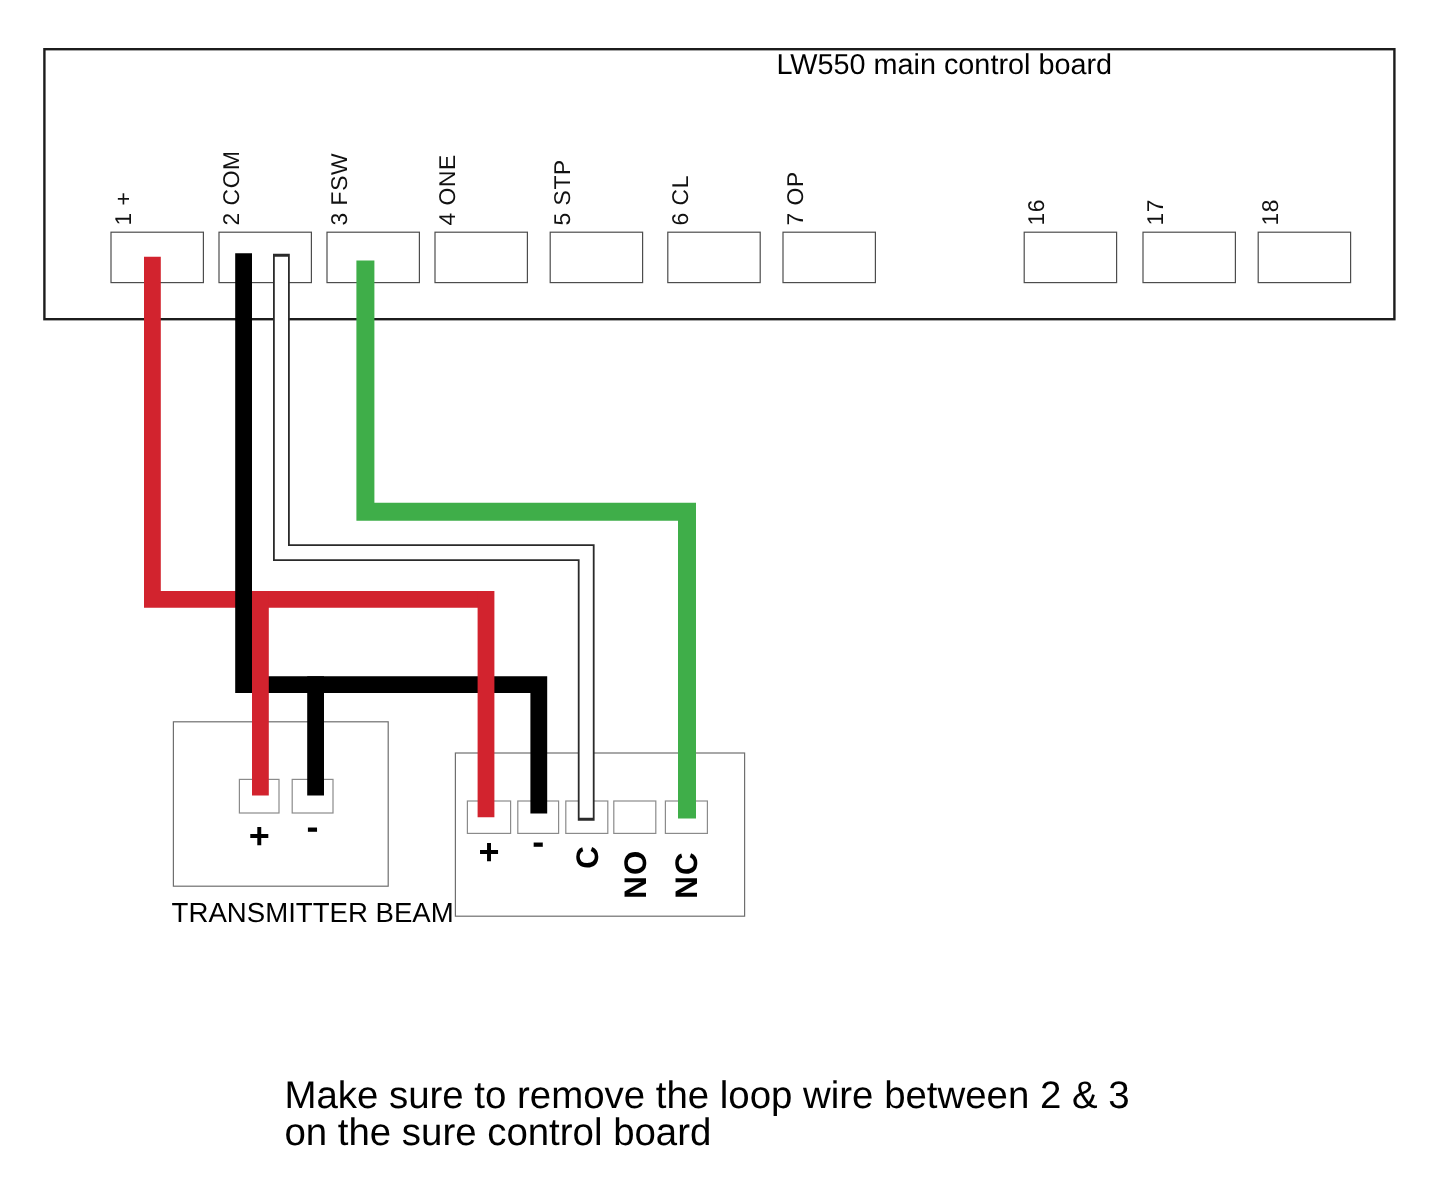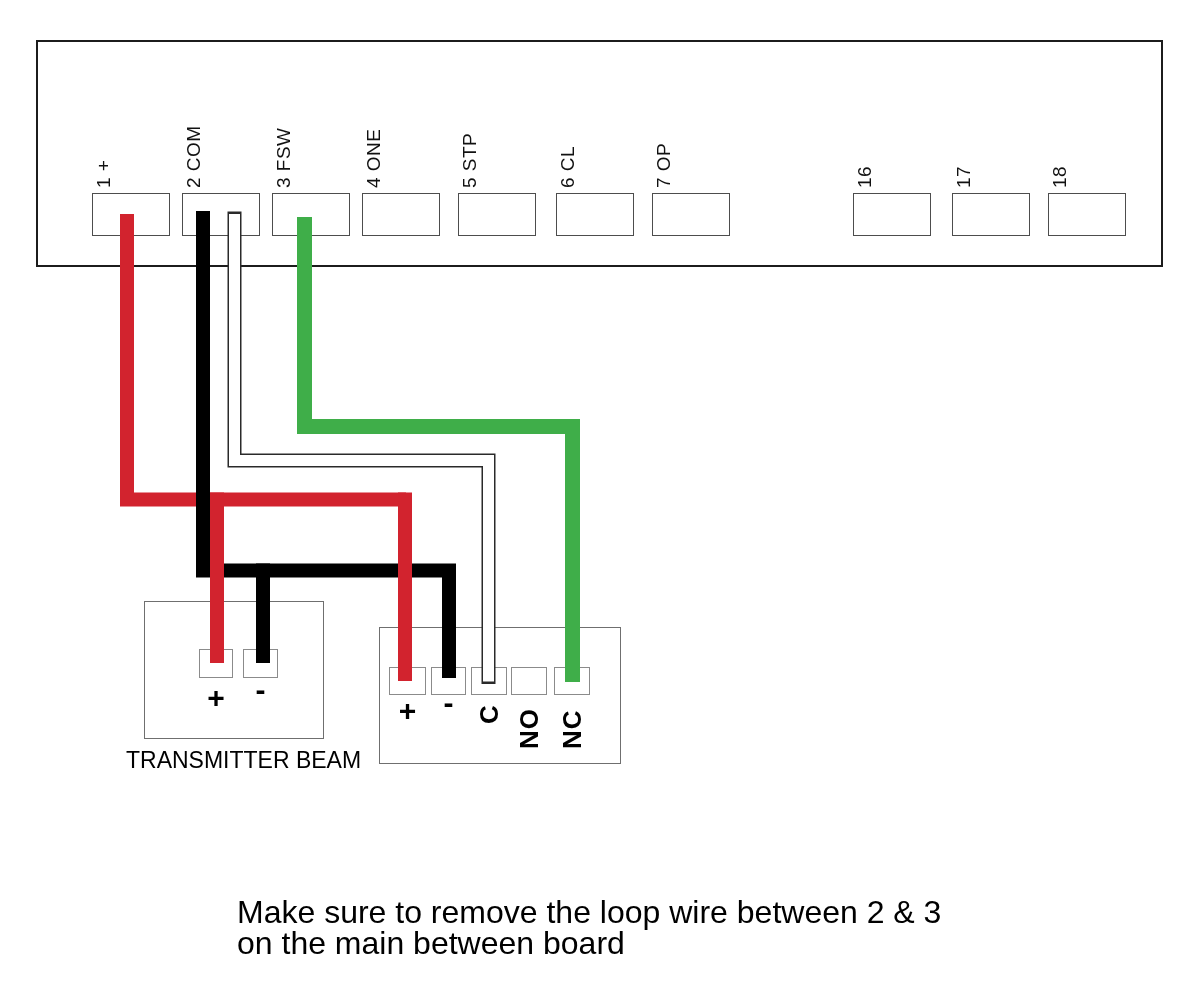--- a/index.html
+++ b/index.html
@@ -23,31 +23,32 @@
   .beam-box{position:absolute;border:1.5px solid #6f6f6f;background:#fff;box-sizing:border-box;}
   #transmitter-box{left:144px;top:601px;width:180px;height:138px;}
   #receiver-box{left:379px;top:627px;width:242px;height:137px;}
   .beam-term-box{position:absolute;border:1.5px solid #8b8b8b;background:#fff;box-sizing:border-box;}
   .pm-label{position:absolute;font-size:30px;font-weight:bold;line-height:30px;text-align:center;}
   .rot-label{
     position:absolute;font-size:26px;font-weight:bold;line-height:20px;letter-spacing:1px;
     white-space:nowrap;transform:rotate(-90deg);transform-origin:0 0;
   }
   .beam-caption{position:absolute;font-size:23px;white-space:nowrap;}
-  #transmitter-caption{left:126px;top:747px;}
+  #transmitter-caption{left:143px;top:747px;}
   #receiver-caption{left:410px;top:773px;}
   .note{position:absolute;left:197px;top:897px;font-size:32px;line-height:31px;margin-left:40px;}
   #wires{position:absolute;left:0;top:0;width:1200px;height:1000px;pointer-events:none;}
 </style>
 </head>
 <body>
 
 <div class="canvas">
 
   <div class="board"></div>
+  <div class="board-title">LW550 main control board</div>
 
   <div id="board-terminals">
   <div class="bterm-box" style="left: 92px;"></div>
   <div class="bterm-label" style="left: 94px;">1 +</div>
 
   <div class="bterm-box" style="left: 182px;"></div>
   <div class="bterm-label" style="left: 184px;">2 COM</div>
 
   <div class="bterm-box" style="left: 272px;"></div>
   <div class="bterm-label" style="left: 274px;">3 FSW</div>
@@ -91,21 +92,21 @@
       <div class="beam-term-box" style="left: 511px; top: 667px; width: 36px; height: 28px;"></div>
       <div class="rot-label" style="left: 519px; top: 749px;">NO</div>
       <div class="beam-term-box" style="left: 554px; top: 667px; width: 36px; height: 28px;"></div>
       <div class="rot-label" style="left: 562px; top: 749px;">NC</div>
     </div>
 
   <div id="transmitter-caption" class="beam-caption">TRANSMITTER BEAM</div>
 
   <div class="note">
     <div>Make sure to remove the loop wire between 2 &amp; 3</div>
-    <div>on the main between board</div>
+    <div>on the sure control board</div>
   </div>
 
   <svg id="wires" viewBox="0 0 1200 1000" xmlns="http://www.w3.org/2000/svg">
       <polyline points="127,214 127,499.5 406,499.5" fill="none" stroke="#d2232e" stroke-width="14" stroke-linecap="butt" stroke-linejoin="miter"></polyline>
       <polyline points="203,211 203,570.5 449,570.5 449,678" fill="none" stroke="#000000" stroke-width="14" stroke-linecap="butt" stroke-linejoin="miter"></polyline>
       <polyline points="263,563.5 263,663" fill="none" stroke="#000000" stroke-width="14" stroke-linecap="butt" stroke-linejoin="miter"></polyline>
       <polyline points="217,492.5 217,663" fill="none" stroke="#d2232e" stroke-width="14" stroke-linecap="butt" stroke-linejoin="miter"></polyline>
       <polyline points="405,492.5 405,681" fill="none" stroke="#d2232e" stroke-width="14" stroke-linecap="butt" stroke-linejoin="miter"></polyline>
       <polyline points="234.5,211.5 234.5,460.5 488.5,460.5 488.5,684" fill="none" stroke="#2a2a2a" stroke-width="14" stroke-linecap="butt" stroke-linejoin="miter"></polyline>
       <polyline points="234.5,214 234.5,460.5 488.5,460.5 488.5,681.5" fill="none" stroke="#ffffff" stroke-width="11" stroke-linecap="butt" stroke-linejoin="miter"></polyline>

